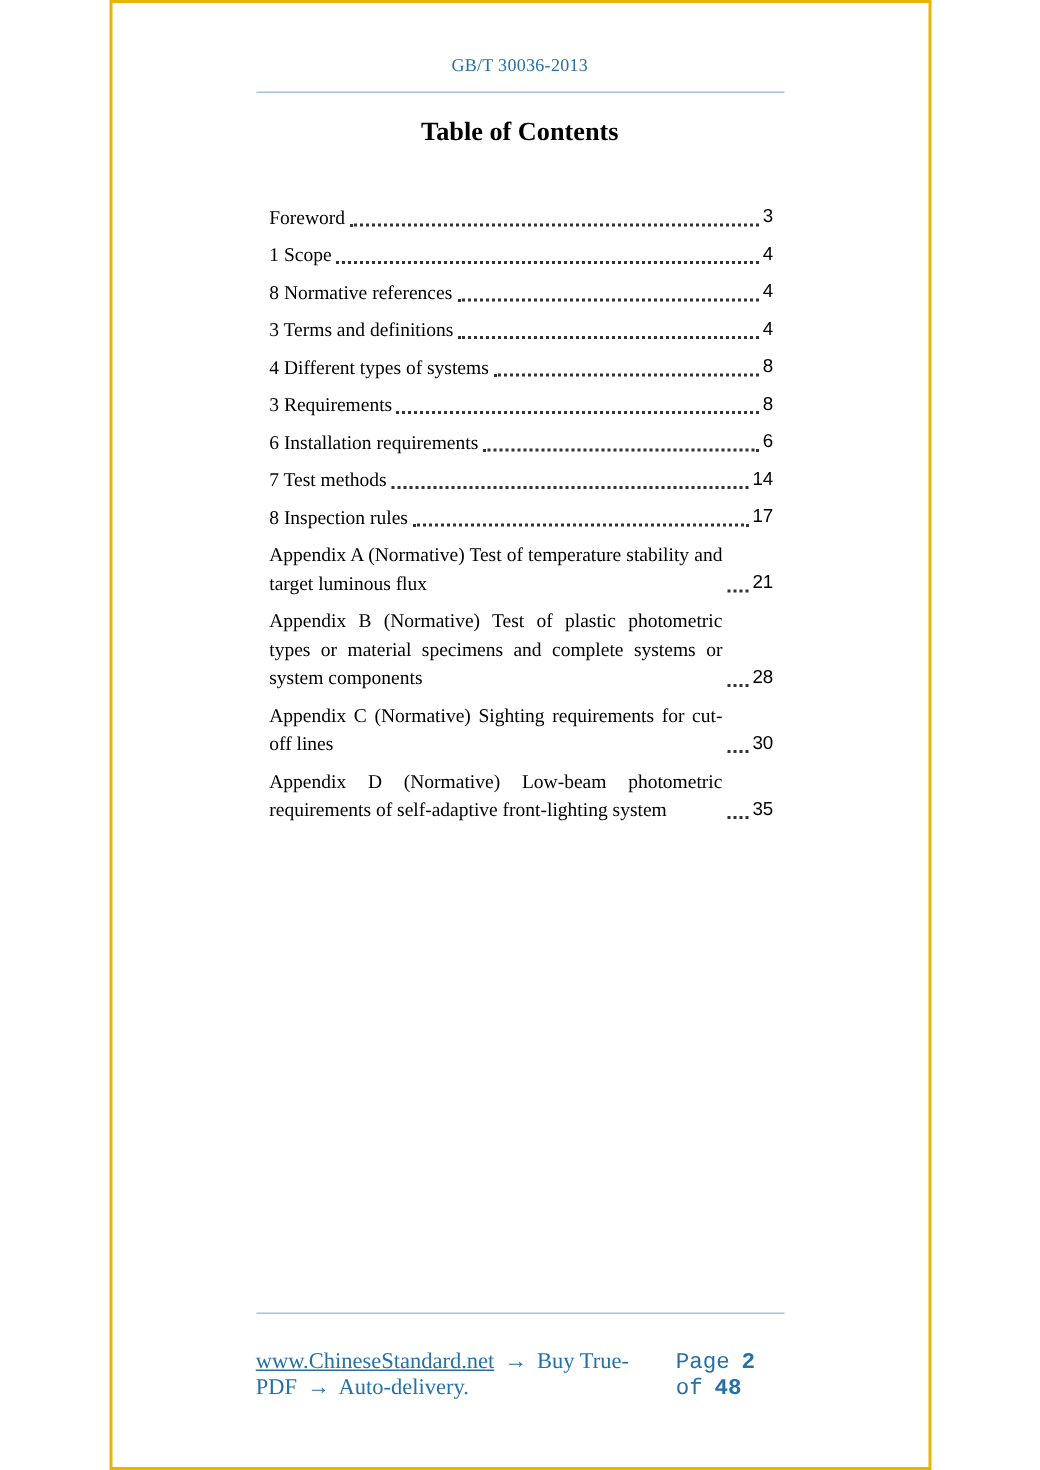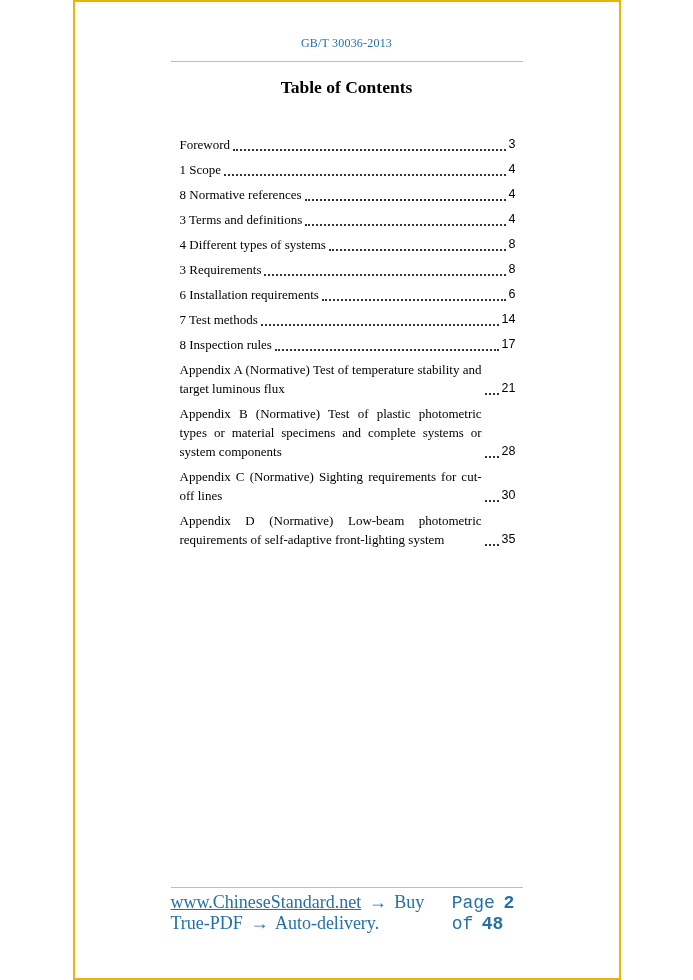--- a/index.html
+++ b/index.html
@@ -75,25 +75,25 @@
     font-size: 12.5px;
     white-space: nowrap;
   }
 
   .footer {
     position: absolute;
     left: 96px;
     right: 96px;
     bottom: 44px;
     border-top: 1px solid #aac2d8;
-    padding-top: 4px;
+    padding-top: 24px;
     display: flex;
     justify-content: space-between;
     align-items: center;
-    font-size: 18px;
+    font-size: 15px;
     color: #2471a8;
   }
 
   .footer-left span, .footer-left a { margin-right: 3px; }
   .site-link {
     color: #2471a8;
     text-decoration: underline;
     cursor: pointer;
   }
   .footer-right span { margin-left: 4px; font-family: Liberation Mono, monospace; }

